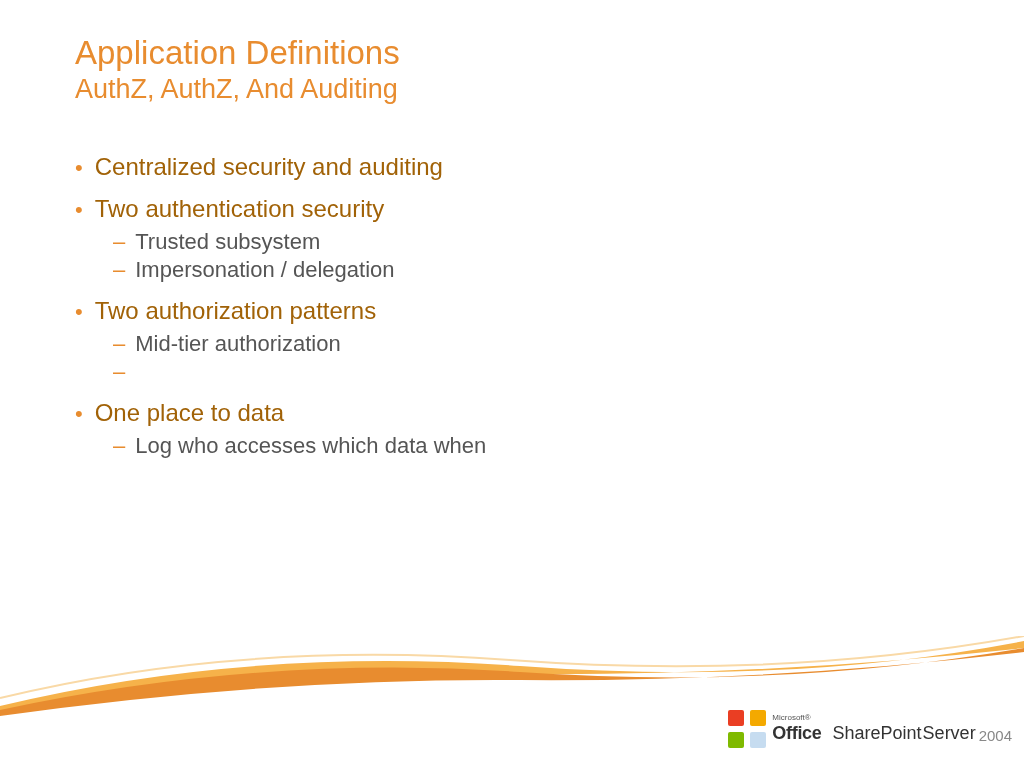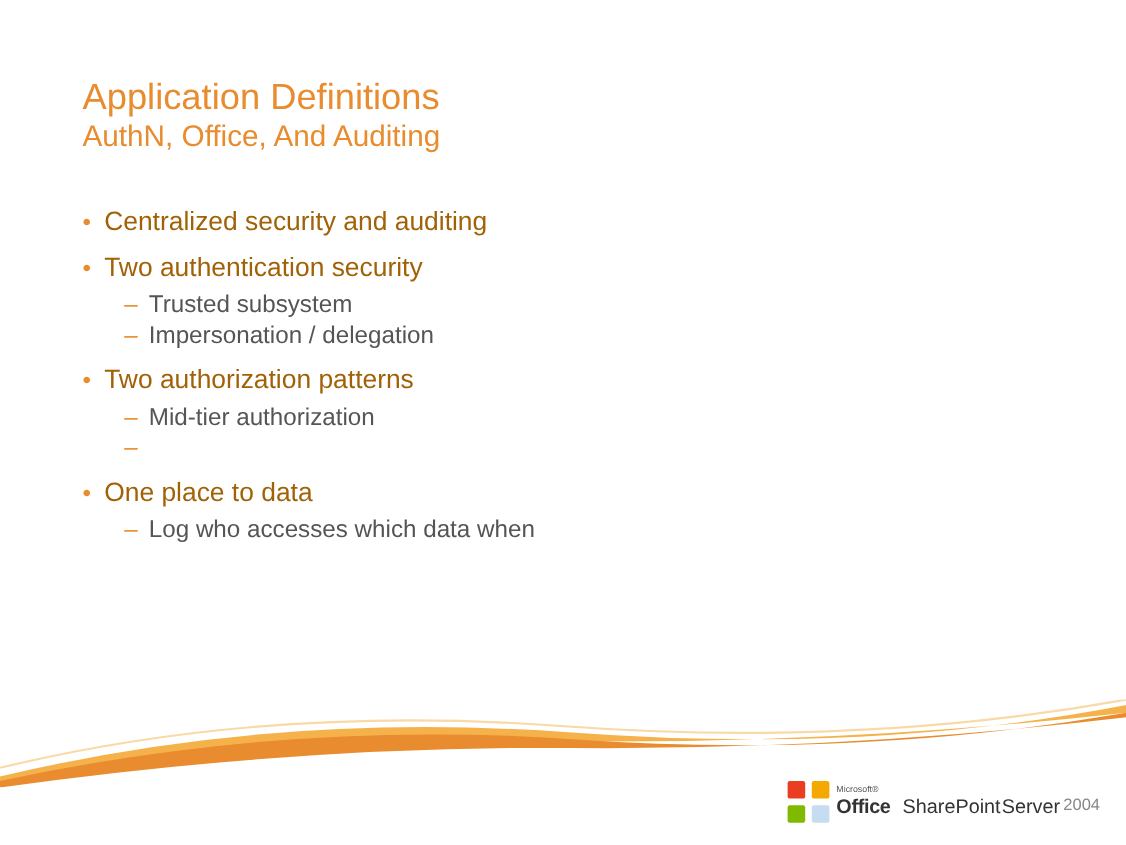--- a/index.html
+++ b/index.html
@@ -8,21 +8,21 @@
       height: 768px;
       background: #ffffff;
       font-family: "Segoe UI", Arial, sans-serif;
       position: relative;
       overflow: hidden;
     }
     .slide {
       width: 100%;
       height: 100%;
       position: relative;
-      padding: 69px 75px 0 75px;
+      padding: 34px 75px 0 75px;
     }
     .title {
       color: #e88c2f;
       font-size: 33px;
       font-weight: 400;
       line-height: 1.15;
     }
     .subtitle {
       color: #e88c2f;
       font-size: 27px;
@@ -73,51 +73,51 @@
       right: 0;
       bottom: 52px;
       width: 1024px;
       height: 80px;
       pointer-events: none;
     }
 
     
     .product-logo {
       position: absolute;
-      right: 24px;
+      right: 12px;
       bottom: 20px;
       display: flex;
       align-items: center;
     }
     .logo-squares {
       width: 38px;
       height: 38px;
       position: relative;
       margin-right: 6px;
     }
     .sq { position: absolute; width: 16px; height: 16px; border-radius: 2px; }
     .sq1 { background: #ea3e23; top: 0; left: 0; }
     .sq2 { background: #f4a900; top: 0; right: 0; }
     .sq3 { background: #7fba00; bottom: 0; left: 0; }
     .sq4 { background: #5b9bd5; bottom: 0; right: 0; opacity: 0.35; }
     .logo-text-block { display: flex; flex-direction: column; }
     .m-row { font-size: 8px; color: #555; line-height: 1; margin-bottom: 1px; }
-    .p-row { display: flex; align-items: flex-start; }
+    .p-row { display: flex; align-items: flex-end; }
     .p-office { font-weight: 700; color: #333; font-size: 18px; letter-spacing: -0.3px; }
     .p-share  { font-weight: 400; color: #333; font-size: 18px; margin-left: 11px; }
     .p-server { font-weight: 400; color: #333; font-size: 18px; margin-left: 1px; }
     .p-year   { font-weight: 300; color: #888; font-size: 15px; margin-left: 3px; }
   </style>
 </head>
 <body>
 
 <div class="slide">
 
   <h1 class="title">Application Definitions</h1>
-  <h2 class="subtitle">AuthN, Office, And Auditing</h2>
+  <h2 class="subtitle">AuthZ, AuthZ, And Auditing</h2>
 
   <div class="content">
 
     <div class="group">
       <div class="bullet-item">
         <span class="bullet">•</span>
         <span class="bullet-text">Centralized security and auditing</span>
       </div>
     </div>
 

